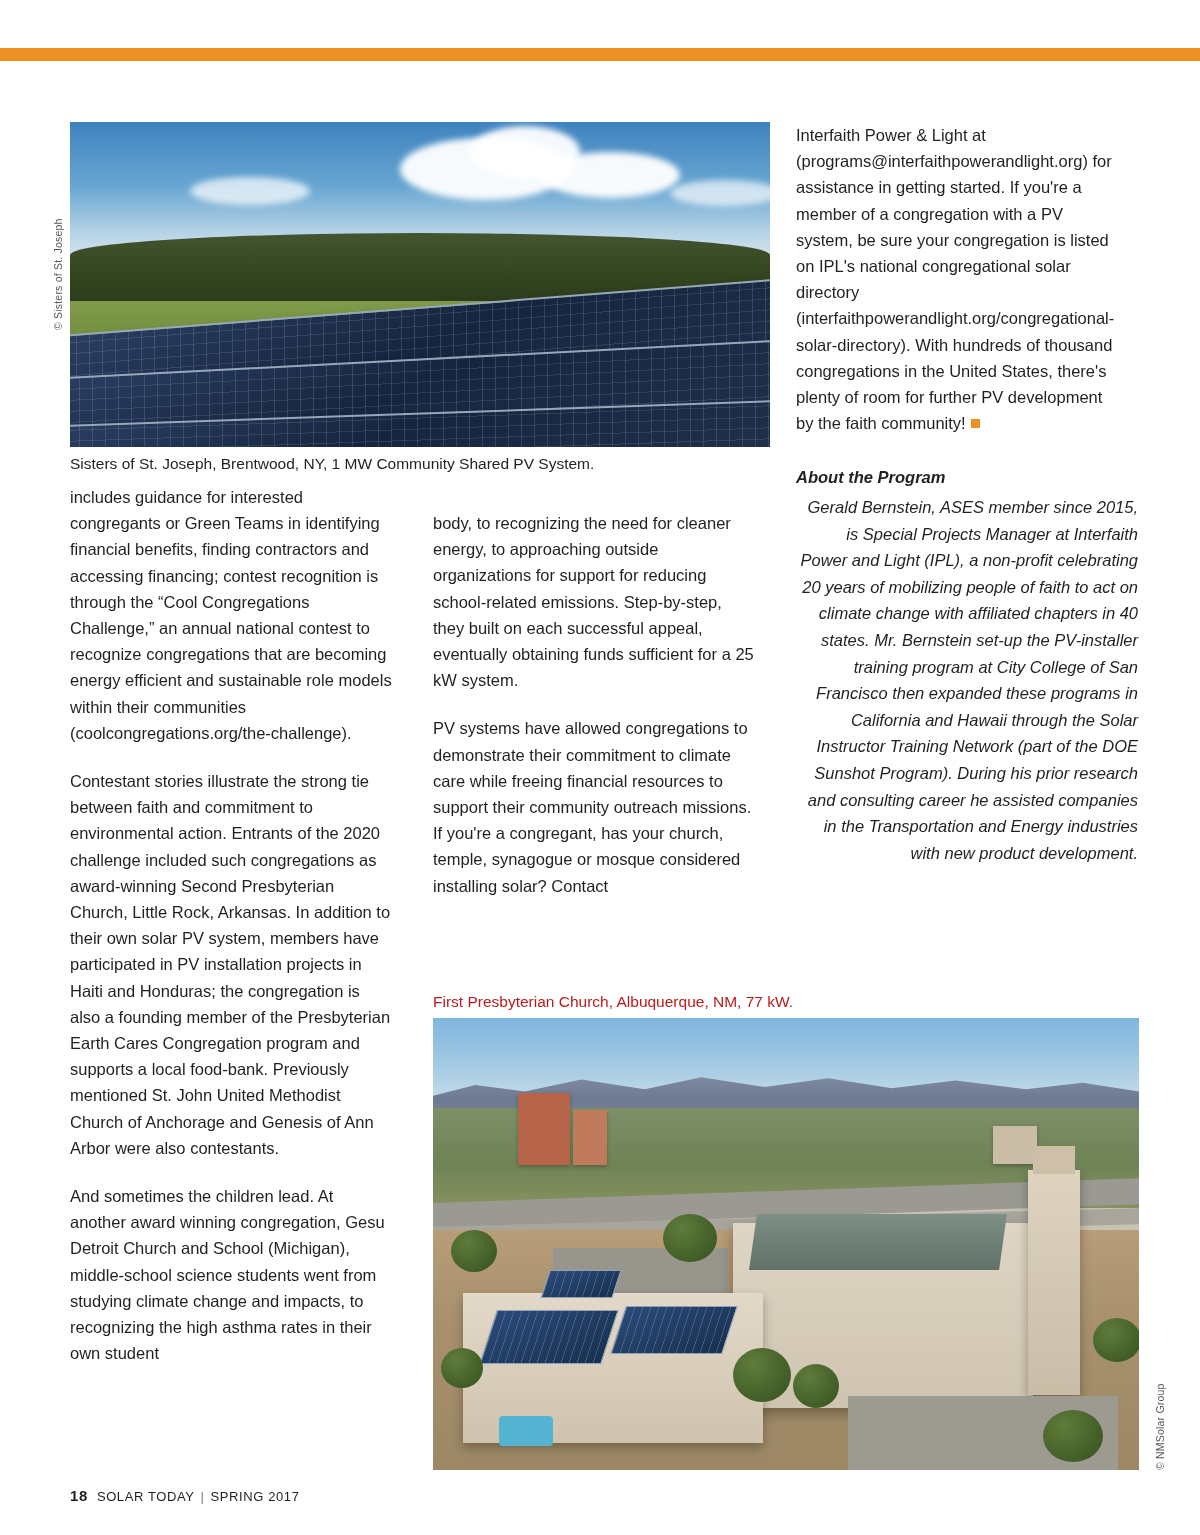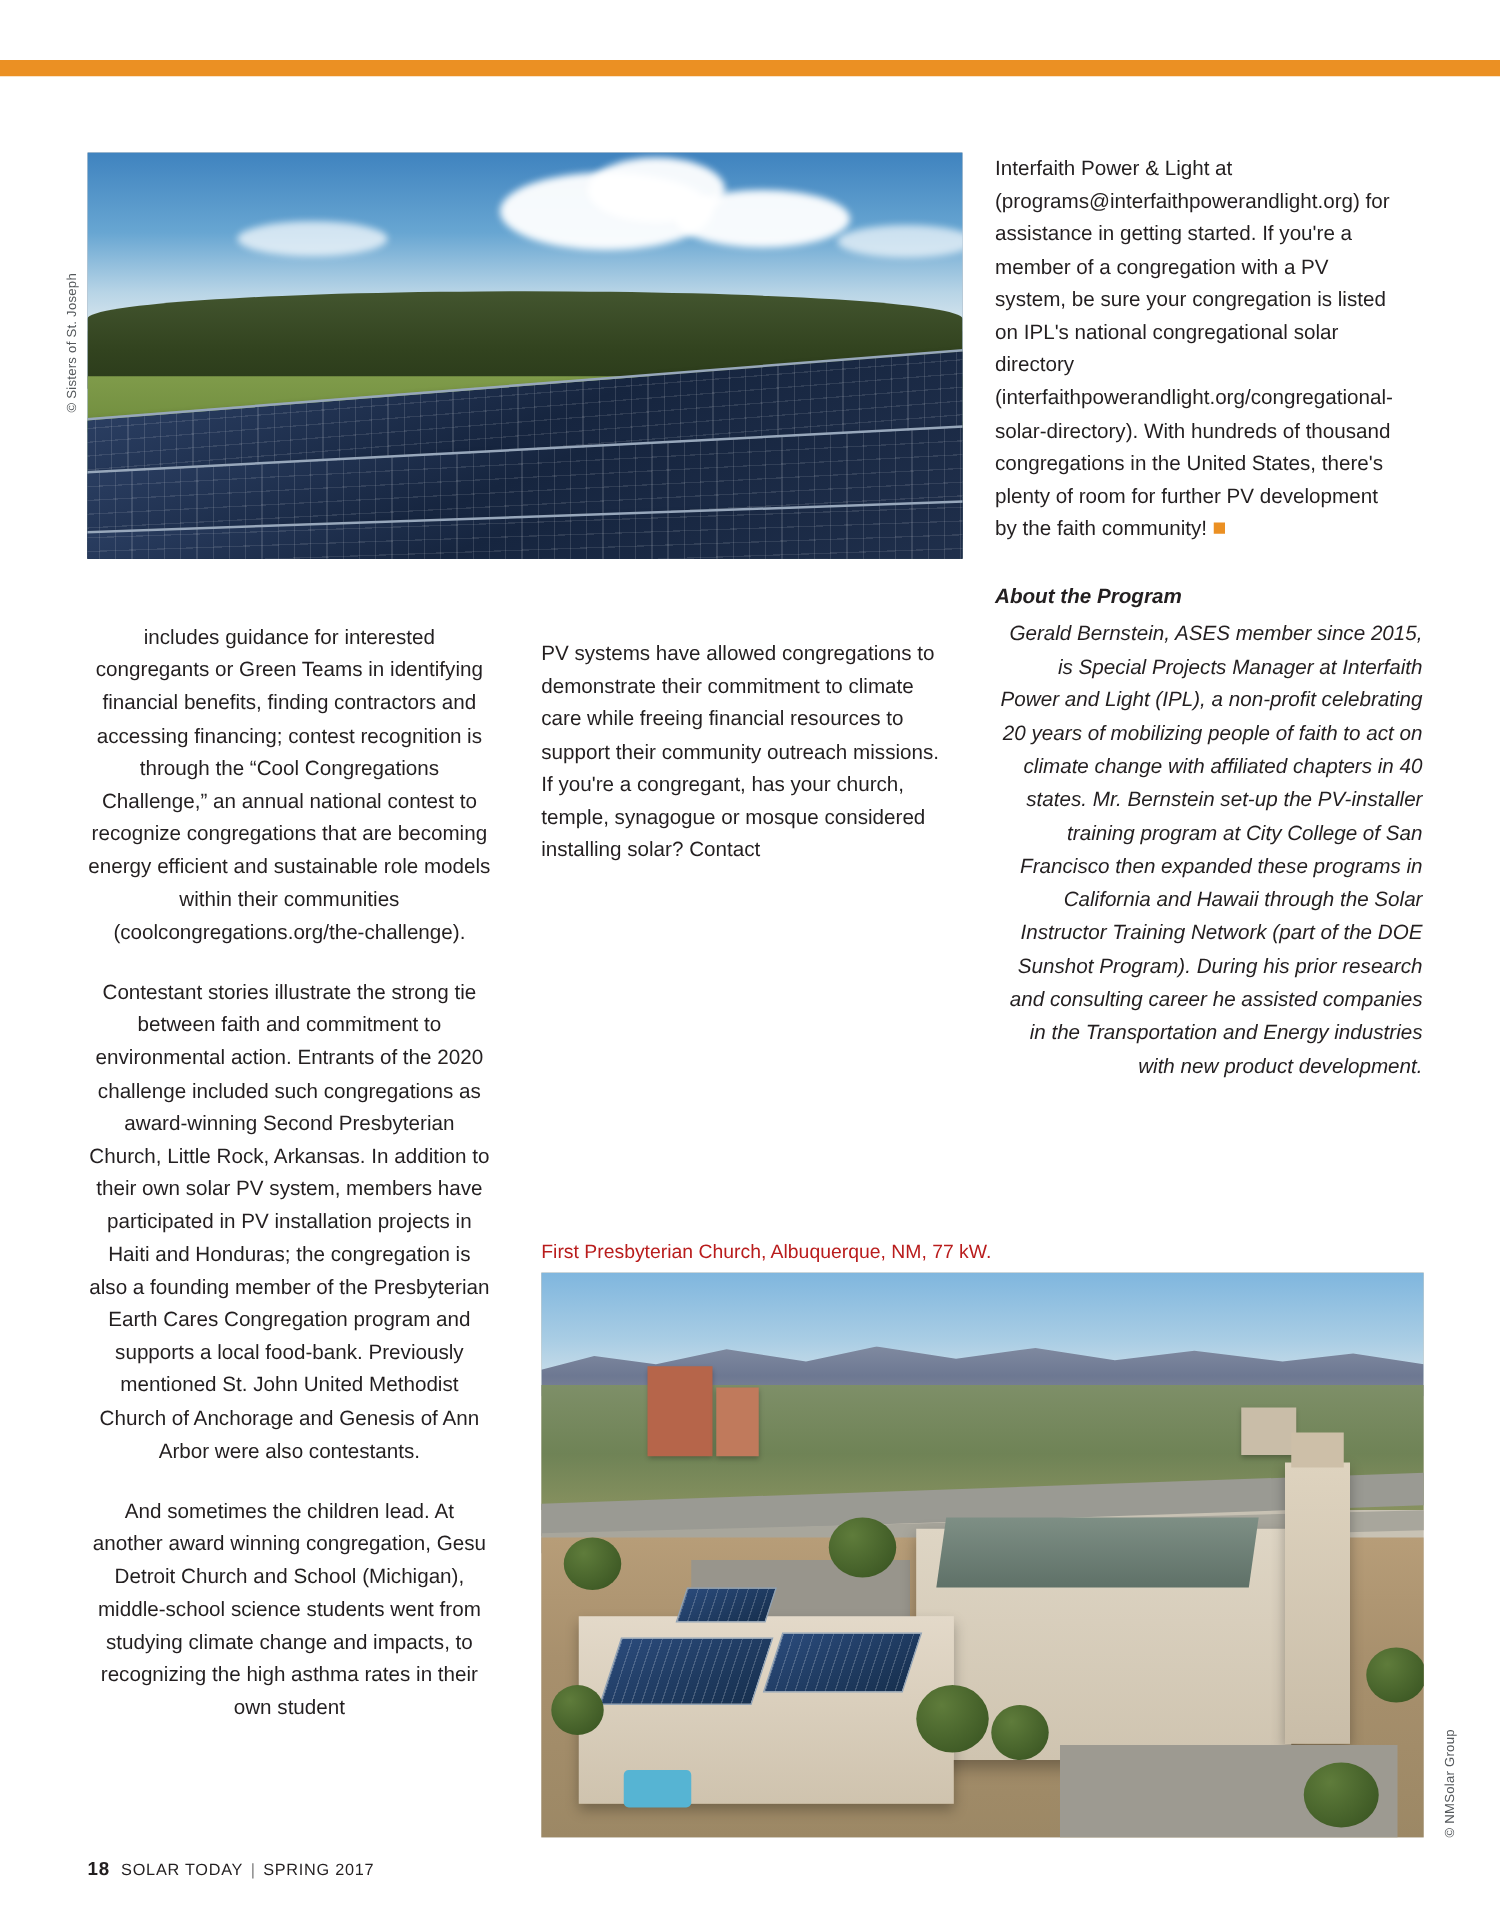--- a/index.html
+++ b/index.html
@@ -133,21 +133,21 @@
 
   
   .col {
     position: absolute;
     font-size: 16.5px;
     line-height: 26.2px;
     color: #231f20;
   }
   .col p { margin: 0 12px 22px 0; }
 
-  .col-1 { left: 70px; top: 497px; width: 335px; text-align: center; }
+  .col-1 { left: 70px; top: 484px; width: 335px; }
   .col-2 { left: 433px; top: 510px; width: 335px; }
   .col-3 { left: 796px; top: 122px; width: 335px; }
 
   
   .about-head {
     position: absolute;
     left: 796px;
     top: 468px;
     width: 340px;
     font-weight: bold;
@@ -336,28 +336,30 @@
     <div class="hero-treeline"></div>
     <div class="hero-grass"></div>
     <div class="hero-grass2"></div>
     <div class="panel-row pr1"></div>
     <div class="panel-row pr2"></div>
     <div class="panel-row pr3"></div>
   </div>
 
   <div class="credit-left">© Sisters of St. Joseph</div>
 
+  <div class="hero-caption">Sisters of St. Joseph, Brentwood, NY, 1 MW Community Shared PV System.</div>
 
   <div class="col col-1">
     <p>includes guidance for interested congregants or Green Teams in identifying financial benefits, finding contractors and accessing financing; contest recognition is through the “Cool Congregations Challenge,” an annual national contest to recognize congregations that are becoming energy efficient and sustainable role models within their communities (coolcongregations.org/the-challenge).</p>
     <p>Contestant stories illustrate the strong tie between faith and commitment to environmental action. Entrants of the 2020 challenge included such congregations as award-winning Second Presbyterian Church, Little Rock, Arkansas. In addition to their own solar PV system, members have participated in PV installation projects in Haiti and Honduras; the congregation is also a founding member of the Presbyterian Earth Cares Congregation program and supports a local food-bank. Previously mentioned St. John United Methodist Church of Anchorage and Genesis of Ann Arbor were also contestants.</p>
     <p>And sometimes the children lead. At another award winning congregation, Gesu Detroit Church and School (Michigan), middle-school science students went from studying climate change and impacts, to recognizing the high asthma rates in their own student</p>
   </div>
 
   <div class="col col-2">
+    <p>body, to recognizing the need for cleaner energy, to approaching outside organizations for support for reducing school-related emissions. Step-by-step, they built on each successful appeal, eventually obtaining funds sufficient for a 25 kW system.</p>
     <p>PV systems have allowed congregations to demonstrate their commitment to climate care while freeing financial resources to support their community outreach missions. If you're a congregant, has your church, temple, synagogue or mosque considered installing solar? Contact</p>
   </div>
 
   <div class="col col-3">
     <p><span>Interfaith Power &amp; Light at (programs@interfaithpowerandlight.org) for assistance in getting started. If you're a member of a congregation with a PV system, be sure your congregation is listed on IPL's national congregational solar directory (interfaithpowerandlight.org/congregational-solar-directory). With hundreds of thousand congregations in the United States, there's plenty of room for further PV development by the faith community!</span><span class="end-mark"></span></p>
   </div>
 
   <div class="about-head">About the Program</div>
   <div class="about-body">Gerald Bernstein, ASES member since 2015, is Special Projects Manager at Interfaith Power and Light (IPL), a non-profit celebrating 20 years of mobilizing people of faith to act on climate change with affiliated chapters in 40 states. Mr. Bernstein set-up the PV-installer training program at City College of San Francisco then expanded these programs in California and Hawaii through the Solar Instructor Training Network (part of the DOE Sunshot Program). During his prior research and consulting career he assisted companies in the Transportation and Energy industries with new product development.</div>
 

